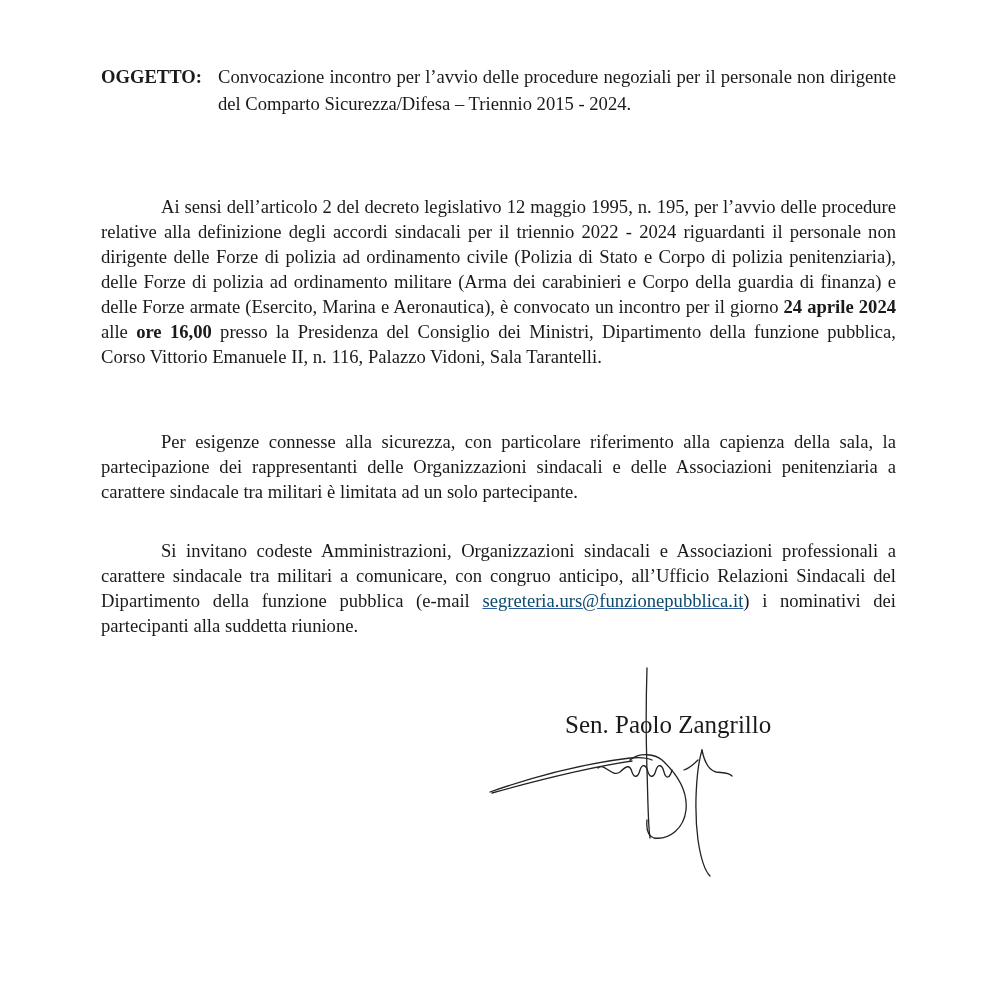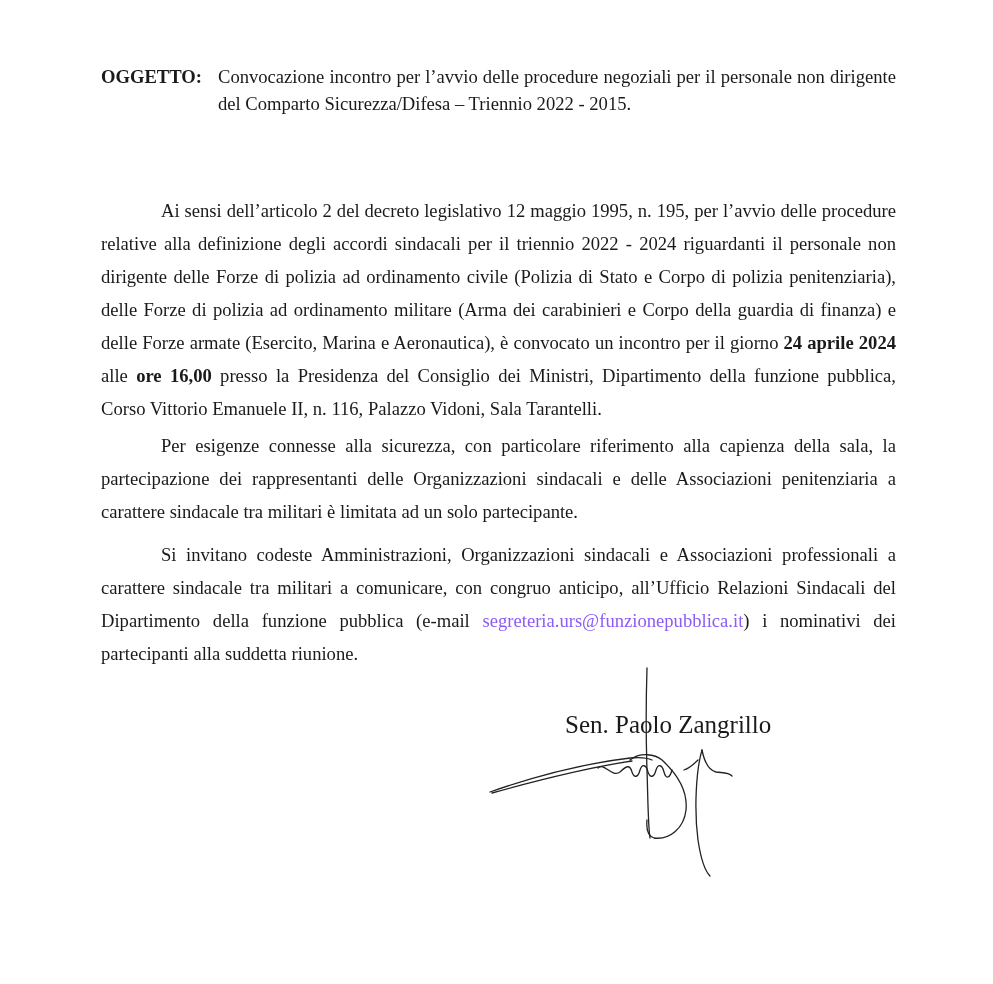--- a/index.html
+++ b/index.html
@@ -40,34 +40,35 @@
     .subject-text {
       margin-left: 117px;
       text-align: justify;
       text-align-last: left;
     }
     .body {
       position: absolute;
       left: 101px;
       width: 795px;
       font-size: 18.6px;
-      line-height: 33px;
+      line-height: 25px;
       text-align: justify;
       hyphens: none;
     }
     .p1 { top: 194px; }
     .p2 { top: 429px; }
     .p3 { top: 538px; }
     .body p {
       margin: 0;
       text-indent: 60px;
     }
     .bold { font-weight: bold; }
     .email-link {
-      color: #8b5cf6;
+      color: #0c4a6e;
+      text-decoration: underline;
       text-decoration-color: #2a5aa8;
     }
     .signer {
       position: absolute;
       left: 565px;
       top: 713px;
       font-size: 25px;
       line-height: 24px;
       white-space: nowrap;
     }
@@ -79,21 +80,21 @@
       height: 230px;
     }
   </style>
 </head>
 <body>
 
 <div class="page">
 
   <div class="subject">
     <span class="subject-label">OGGETTO:</span>
-    <div class="subject-text">Convocazione incontro per l’avvio delle procedure negoziali per il personale non dirigente del Comparto Sicurezza/Difesa – Triennio 2022 - 2015.</div>
+    <div class="subject-text">Convocazione incontro per l’avvio delle procedure negoziali per il personale non dirigente del Comparto Sicurezza/Difesa – Triennio 2015 - 2024.</div>
   </div>
 
   <div class="body p1">
     <p><span>Ai sensi dell’articolo 2 del decreto legislativo 12 maggio 1995, n. 195, per l’avvio delle procedure relative alla definizione degli accordi sindacali per il triennio 2022 - 2024 riguardanti il personale non dirigente delle Forze di polizia ad ordinamento civile (Polizia di Stato e Corpo di polizia penitenziaria), delle Forze di polizia ad ordinamento militare (Arma dei carabinieri e Corpo della guardia di finanza) e delle Forze armate (Esercito, Marina e Aeronautica), è convocato un incontro per il giorno </span><span class="bold">24 aprile 2024</span><span> alle </span><span class="bold">ore 16,00</span><span> presso la Presidenza del Consiglio dei Ministri, Dipartimento della funzione pubblica, Corso Vittorio Emanuele II, n. 116, Palazzo Vidoni, Sala Tarantelli.</span></p>
   </div>
 
   <div class="body p2">
     <p>Per esigenze connesse alla sicurezza, con particolare riferimento alla capienza della sala, la partecipazione dei rappresentanti delle Organizzazioni sindacali e delle Associazioni penitenziaria a carattere sindacale tra militari è limitata ad un solo partecipante.</p>
   </div>
 

